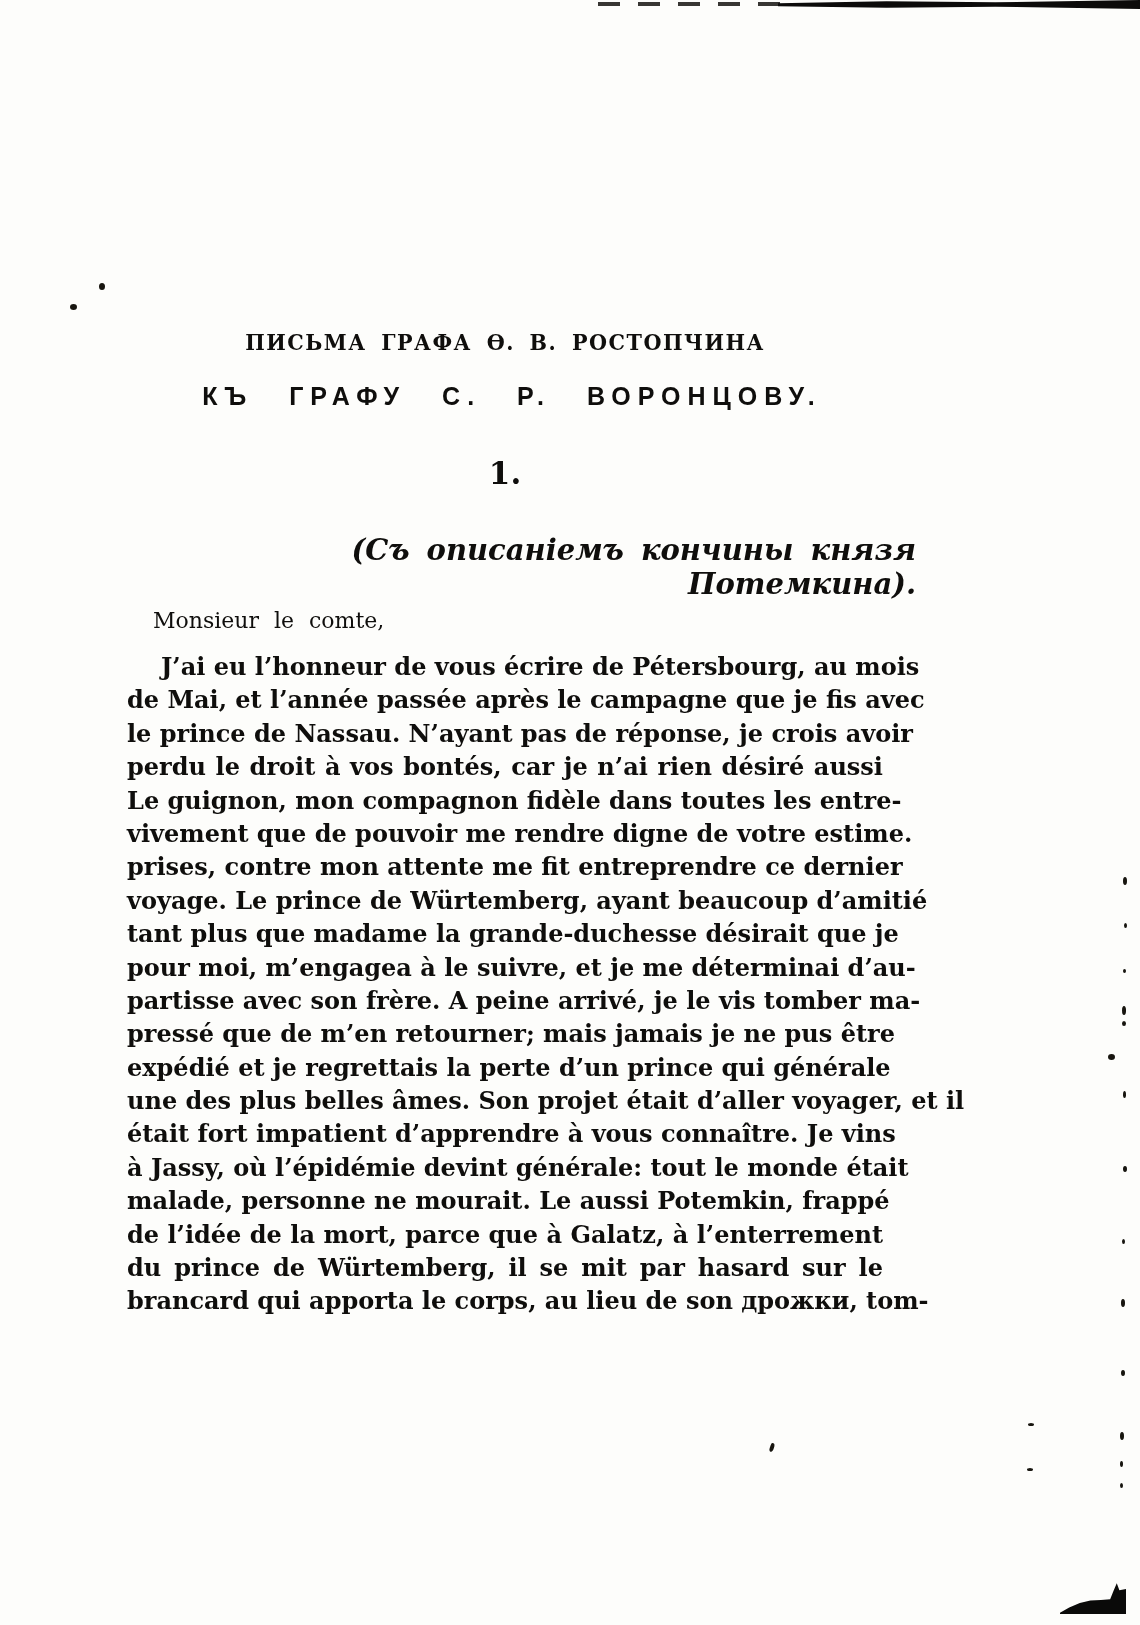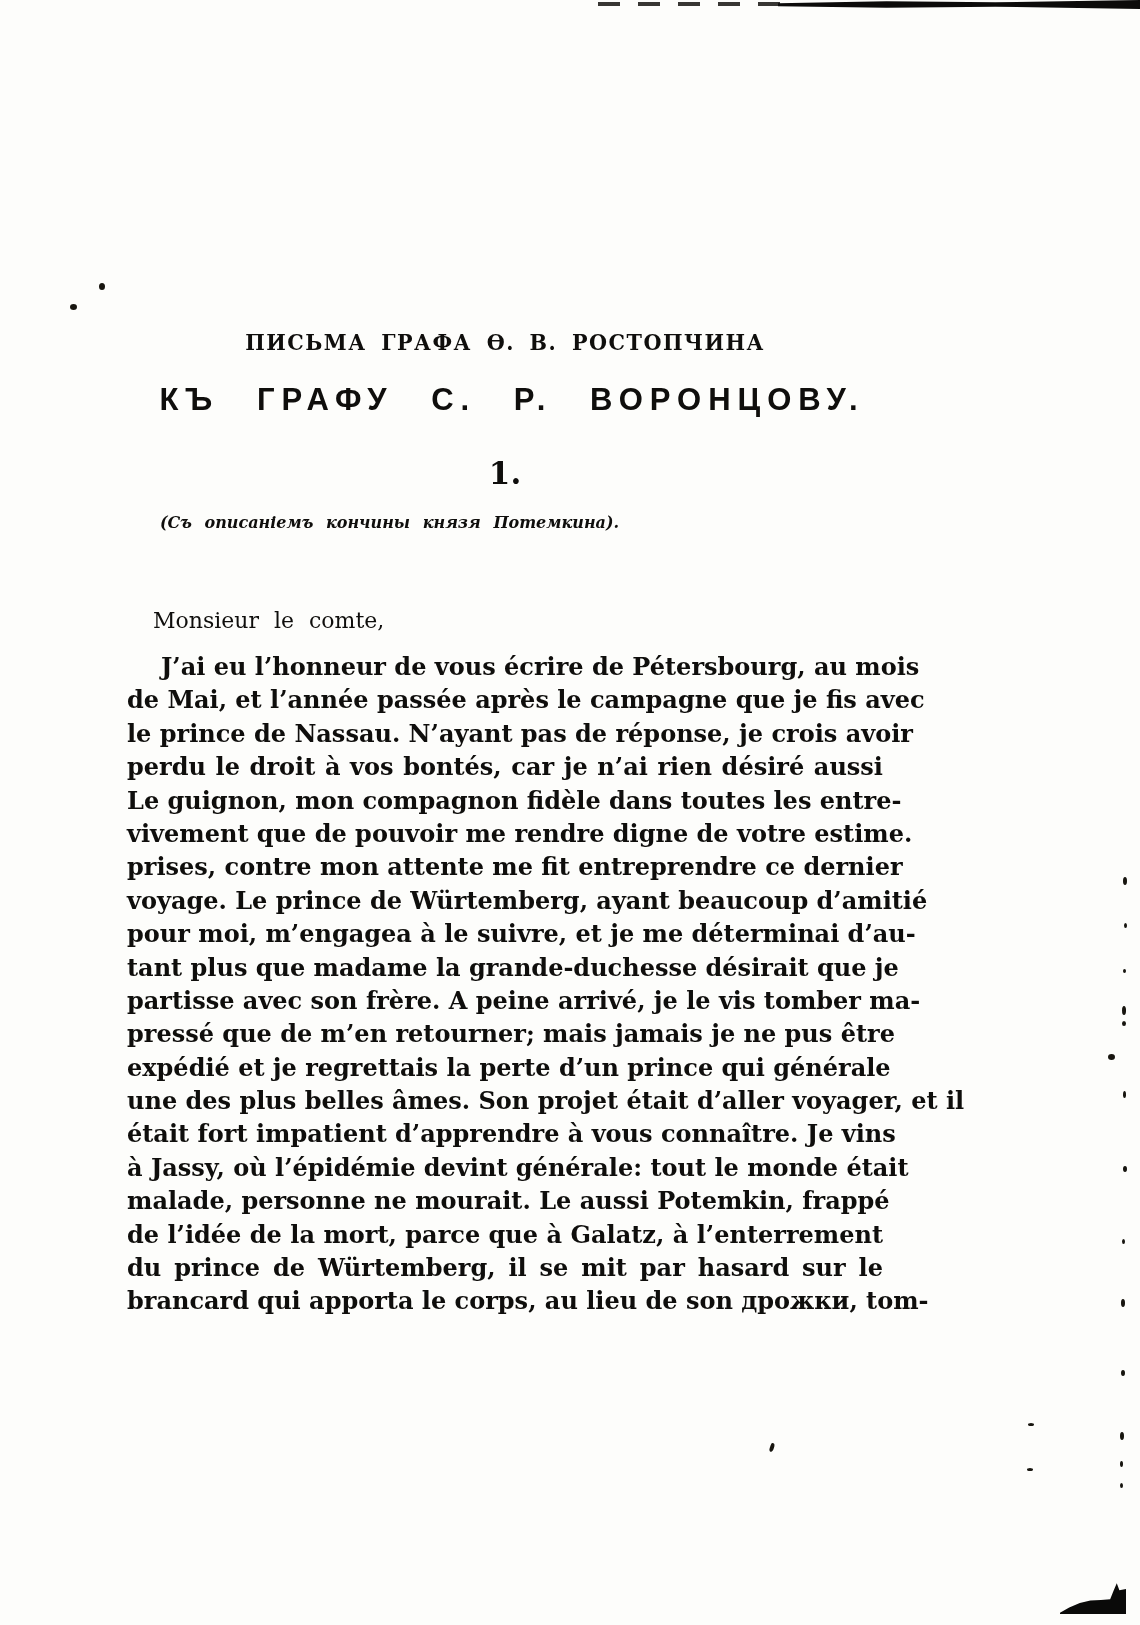--- a/index.html
+++ b/index.html
@@ -34,41 +34,41 @@
     word-spacing: 6px;
     font-stretch: condensed;
   }
   .letter-title {
     position: absolute;
     top: 382px;
     left: 127px;
     width: 770px;
     text-align: center;
     font-family: "Liberation Sans", sans-serif;
-    font-size: 31px;
+    font-size: 25px;
     font-weight: bold;
     letter-spacing: 7px;
     word-spacing: 22px;
   }
   .letter-number {
     position: absolute;
     top: 455px;
     left: 127px;
     width: 756px;
     text-align: center;
     font-size: 31px;
     font-weight: bold;
   }
   .letter-subtitle {
     position: absolute;
-    top: 513px;
+    top: 533px;
     left: 160px;
     width: 756px;
-    text-align: left;
-    font-size: 16px;
+    text-align: right;
+    font-size: 29px;
     font-weight: bold;
     font-style: italic;
     word-spacing: 7px;
   }
   .dateline {
     position: absolute;
     top: 565px;
     left: 497px;
     font-size: 22px;
     font-weight: bold;
@@ -176,22 +176,22 @@
 
   <div class="body-block">
     <div class="bl indent">J’ai eu l’honneur de vous écrire de Pétersbourg, au mois</div>
     <div class="bl">de Mai, et l’année passée après le campagne que je fis avec</div>
     <div class="bl">le prince de Nassau. N’ayant pas de réponse, je crois avoir</div>
     <div class="bl">perdu le droit à vos bontés, car je n’ai rien désiré aussi</div>
     <div class="bl">Le guignon, mon compagnon fidèle dans toutes les entre-</div>
     <div class="bl">vivement que de pouvoir me rendre digne de votre estime.</div>
     <div class="bl">prises, contre mon attente me fit entreprendre ce dernier</div>
     <div class="bl">voyage. Le prince de Würtemberg, ayant beaucoup d’amitié</div>
+    <div class="bl">tant plus que madame la grande-duchesse désirait que je</div>
     <div class="bl">pour moi, m’engagea à le suivre, et je me déterminai d’au-</div>
-    <div class="bl">tant plus que madame la grande-duchesse désirait que je</div>
     <div class="bl">partisse avec son frère. A peine arrivé, je le vis tomber ma-</div>
     <div class="bl">pressé que de m’en retourner; mais jamais je ne pus être</div>
     <div class="bl">expédié et je regrettais la perte d’un prince qui générale</div>
     <div class="bl">une des plus belles âmes. Son projet était d’aller voyager, et il</div>
     <div class="bl">était fort impatient d’apprendre à vous connaître. Je vins</div>
     <div class="bl">à Jassy, où l’épidémie devint générale: tout le monde était</div>
     <div class="bl">malade, personne ne mourait. Le aussi Potemkin, frappé</div>
     <div class="bl">de l’idée de la mort, parce que à Galatz, à l’enterrement</div>
     <div class="bl">du prince de Würtemberg, il se mit par hasard sur le</div>
     <div class="bl">brancard qui apporta le corps, au lieu de son дрожки, tom-</div>

